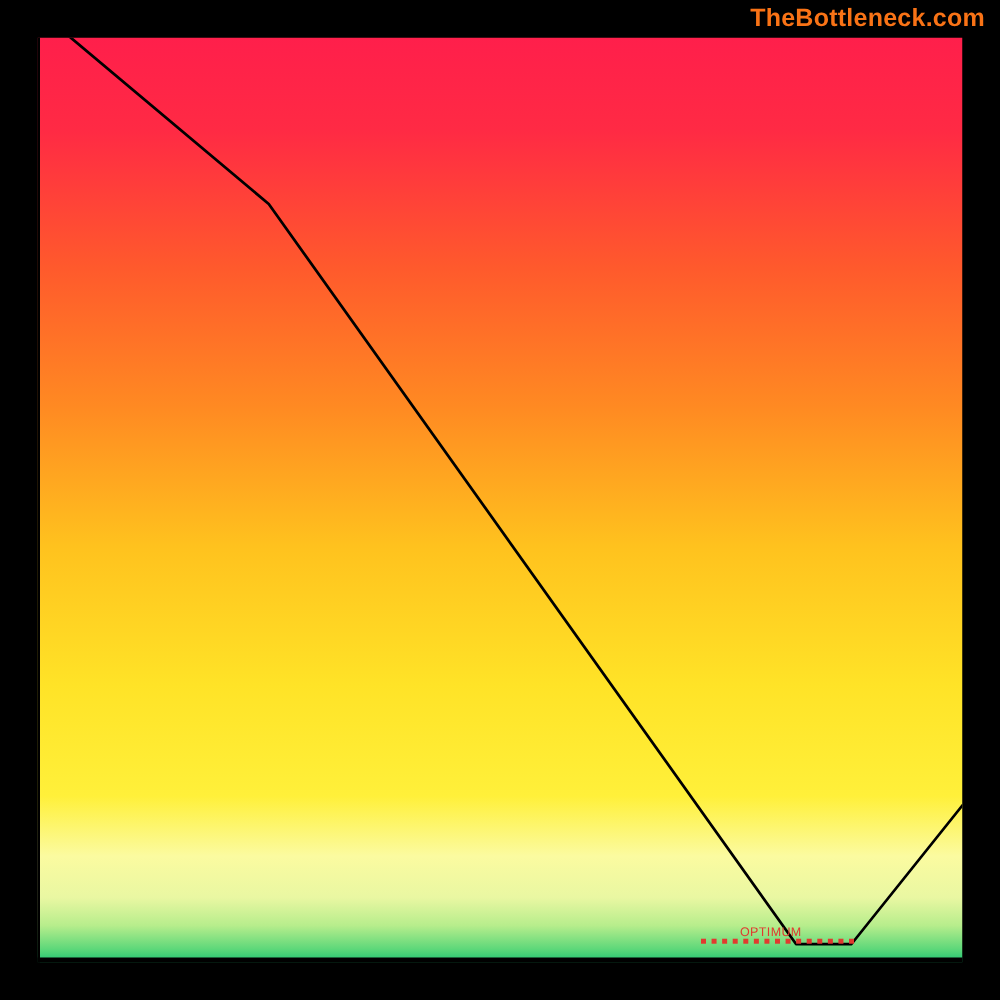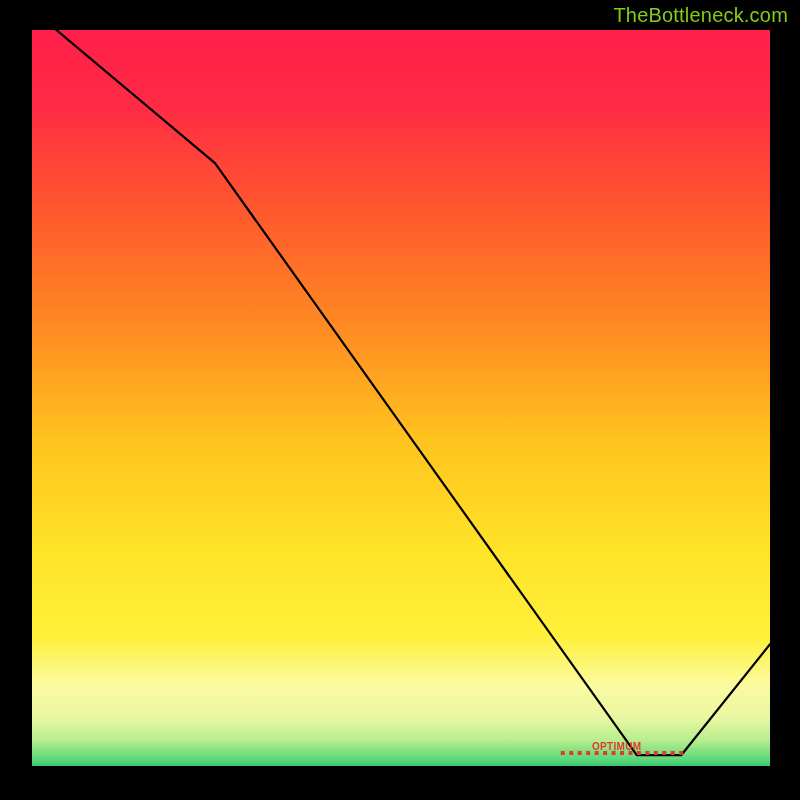--- a/index.html
+++ b/index.html
@@ -15,38 +15,38 @@
     position: relative;
     width: 800px;
     height: 800px;
     background: #000;
   }
   .attribution {
     position: absolute;
     top: 4px;
     right: 12px;
     font-size: 20px;
-    font-weight: 400;
-    color: #84cc16;
+    font-weight: 700;
+    color: #f97316;
     letter-spacing: 0.2px;
   }
   .plot-wrap {
     position: absolute;
     left: 30px;
     top: 30px;
     width: 740px;
     height: 740px;
   }
   svg {
     display: block;
   }
   .optimum-label {
     position: absolute;
     font-size: 10px;
-    font-weight: 700;
+    font-weight: 400;
     color: #e03a2f;
     letter-spacing: 0.3px;
     white-space: nowrap;
   }
 </style>
 </head>
 <body>
 
 <div class="page">
 

